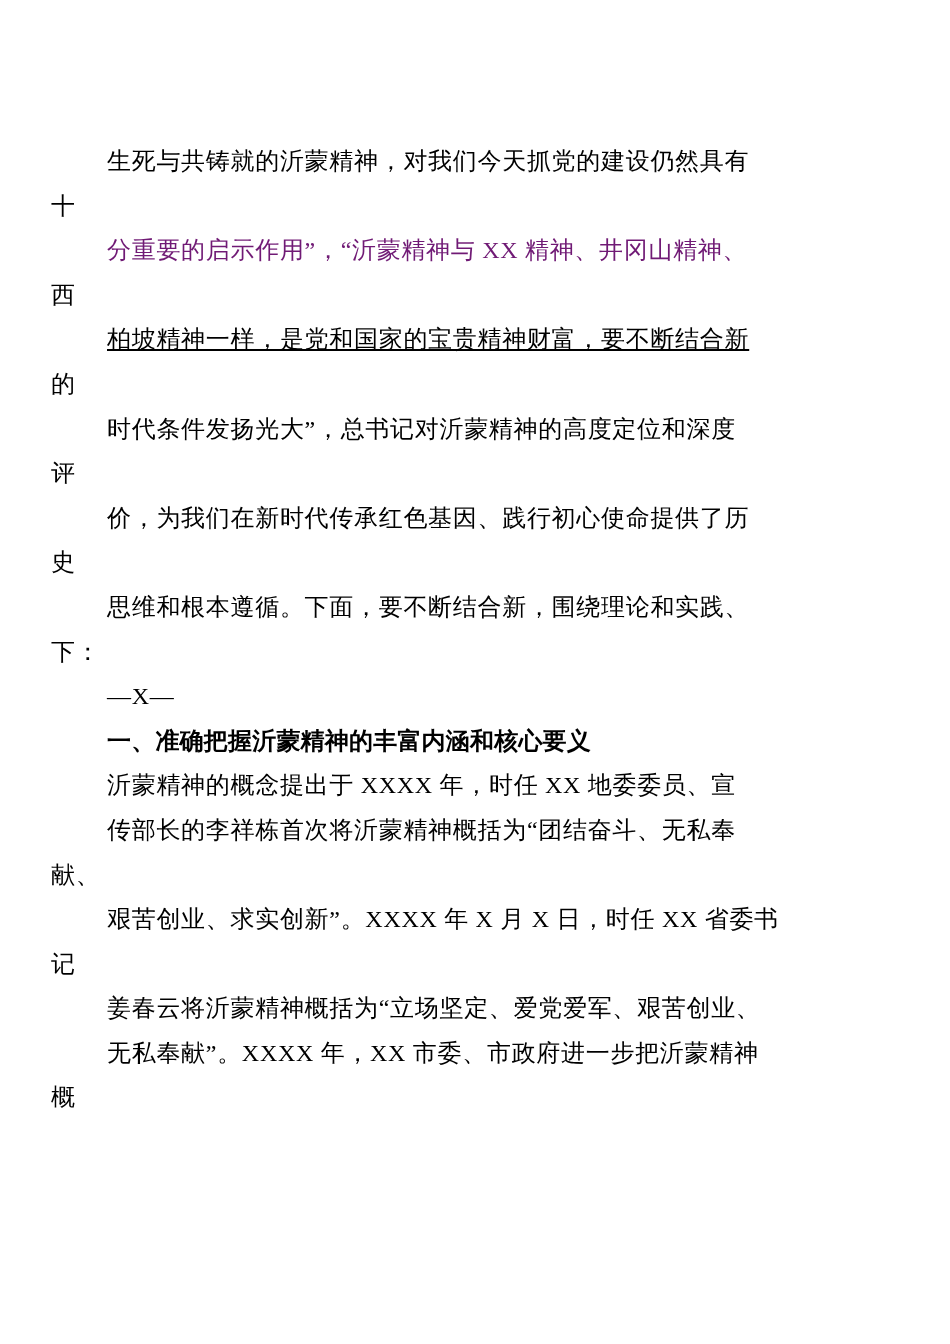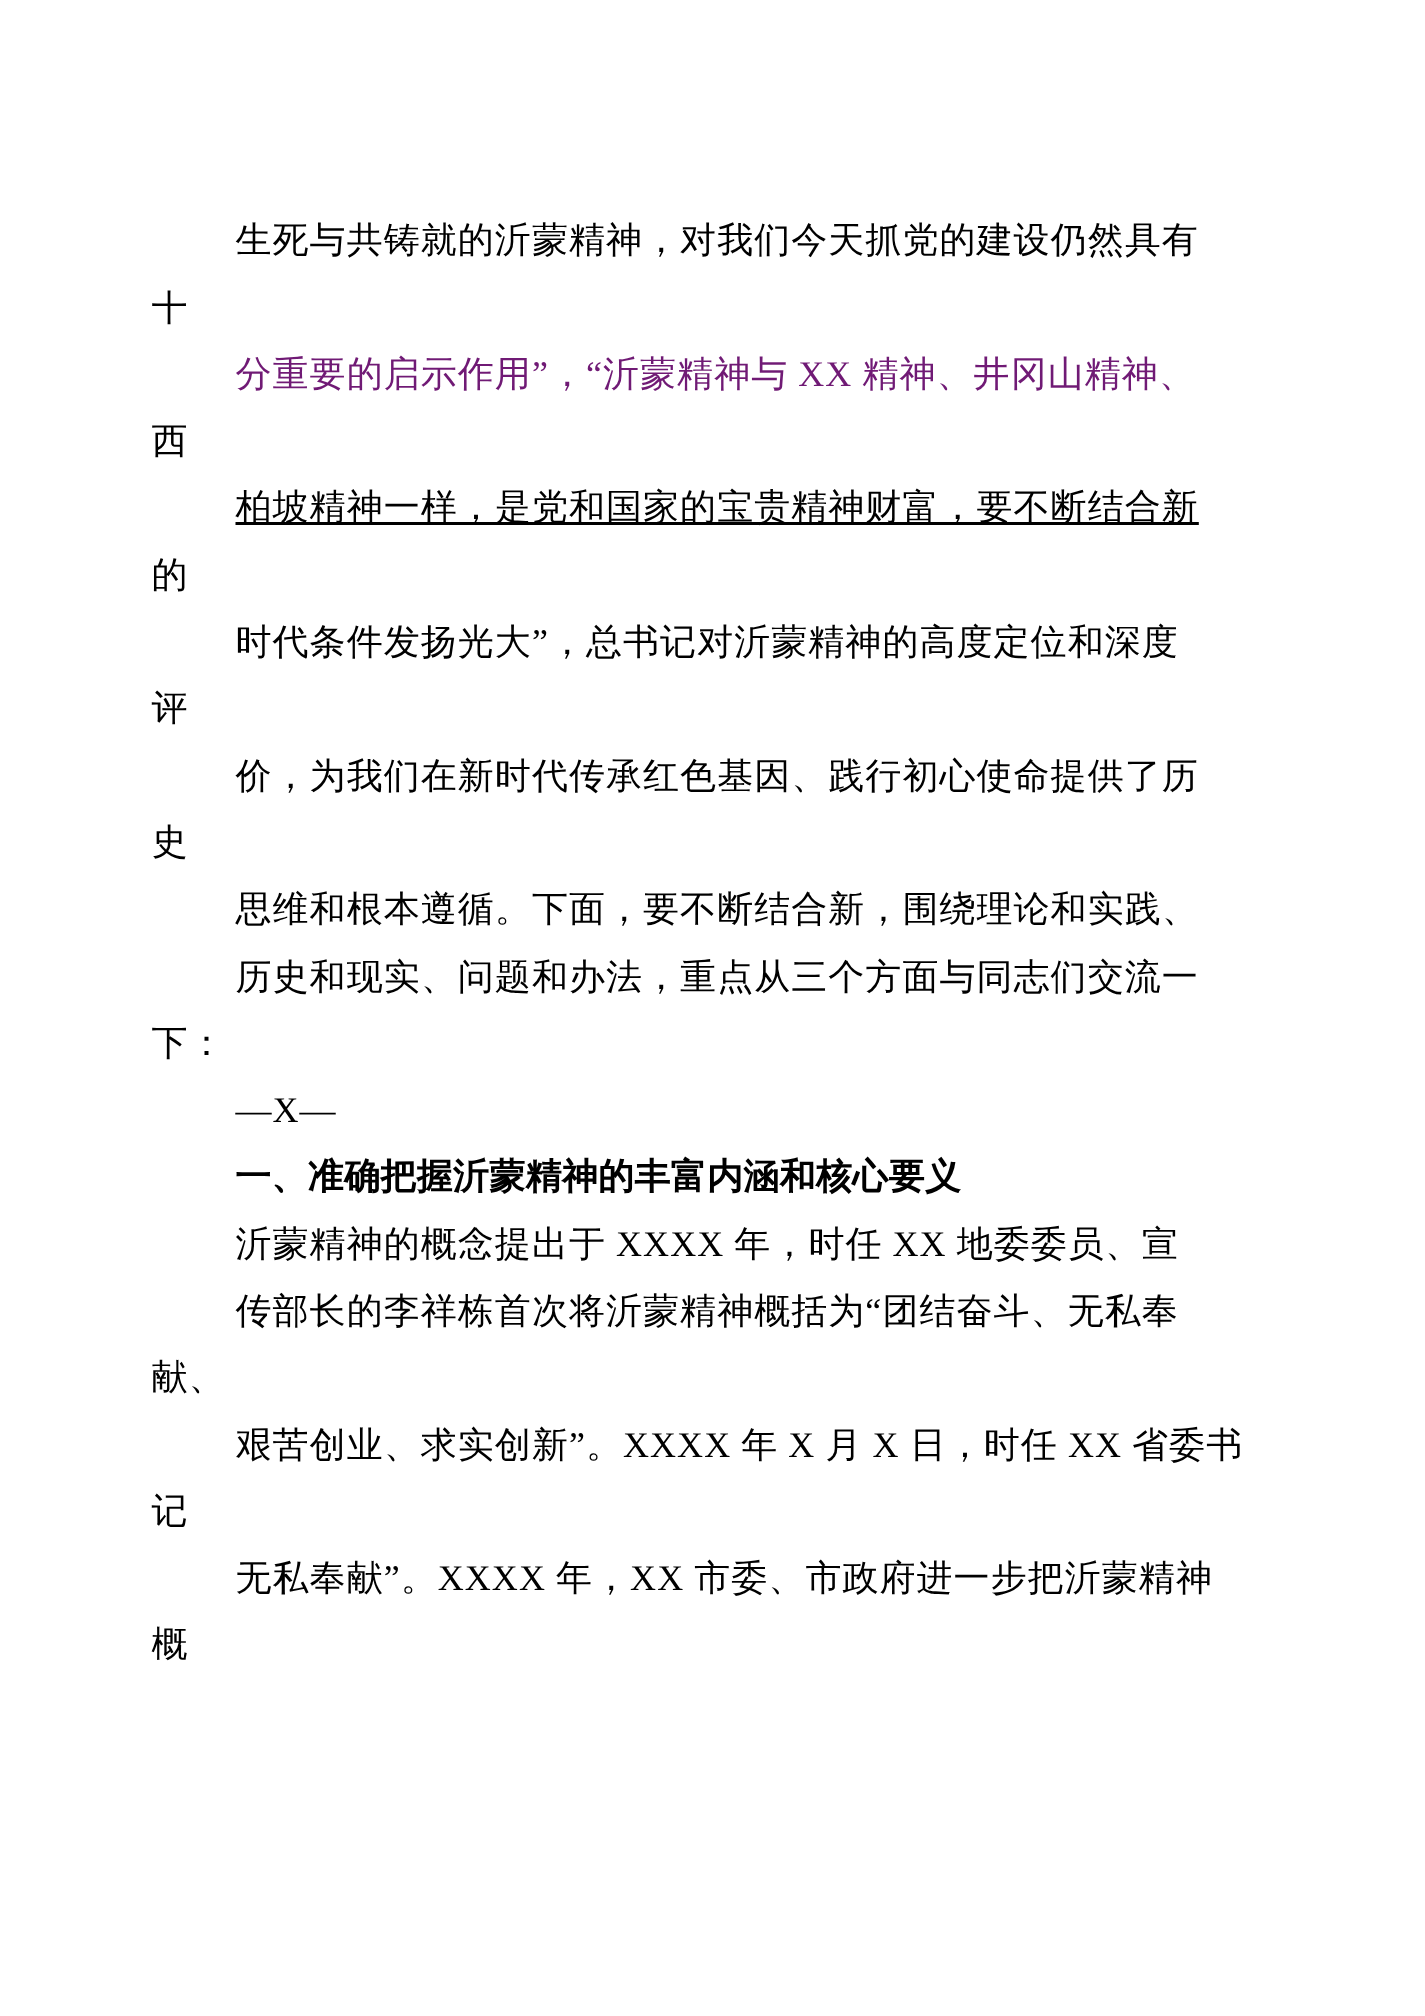--- a/index.html
+++ b/index.html
@@ -13,21 +13,21 @@
     overflow: hidden;
     font-family: "Liberation Serif", serif;
   }
   .page {
     position: relative;
     width: 950px;
     height: 1060px;
     background: #ffffff;
     box-sizing: border-box;
     padding-top: 139px;
-    padding-left: 101px;
+    padding-left: 51px;
     padding-right: 10px;
   }
   .text-block {
     width: 100%;
   }
   .line {
     white-space: pre;
     font-size: 24px;
     line-height: 44.6px;
     height: 44.6px;
@@ -53,25 +53,25 @@
       <div class="line" style="color: rgb(0, 0, 0);">十</div>
       <div class="line indent" style="color: #701a75;">分重要的启示作用”，“沂蒙精神与 XX 精神、井冈山精神、</div>
       <div class="line" style="color: rgb(0, 0, 0);">西</div>
       <div class="line indent" style="color: rgb(0, 0, 0); text-decoration: underline;">柏坡精神一样，是党和国家的宝贵精神财富，要不断结合新</div>
       <div class="line" style="color: rgb(0, 0, 0);">的</div>
       <div class="line indent" style="color: rgb(0, 0, 0);">时代条件发扬光大”，总书记对沂蒙精神的高度定位和深度</div>
       <div class="line" style="color: rgb(0, 0, 0);">评</div>
       <div class="line indent" style="color: rgb(0, 0, 0);">价，为我们在新时代传承红色基因、践行初心使命提供了历</div>
       <div class="line" style="color: rgb(0, 0, 0);">史</div>
       <div class="line indent" style="color: rgb(0, 0, 0);">思维和根本遵循。下面，要不断结合新，围绕理论和实践、</div>
-      <div class="line indent" style="color: rgb(0, 0, 0);">历史和现实、问题和办法，重点从三个方面与同志们交流一</div>
       <div class="line" style="color: rgb(0, 0, 0);">下：</div>
       <div class="line indent" style="color: rgb(0, 0, 0);">—X—</div>
       <div class="line indent heading" style="color: rgb(0, 0, 0);">一、准确把握沂蒙精神的丰富内涵和核心要义</div>
       <div class="line indent" style="color: rgb(0, 0, 0);">沂蒙精神的概念提出于 XXXX 年，时任 XX 地委委员、宣</div>
       <div class="line indent" style="color: rgb(0, 0, 0);">传部长的李祥栋首次将沂蒙精神概括为“团结奋斗、无私奉</div>
       <div class="line" style="color: rgb(0, 0, 0);">献、</div>
       <div class="line indent" style="color: rgb(0, 0, 0);">艰苦创业、求实创新”。XXXX 年 X 月 X 日，时任 XX 省委书</div>
       <div class="line" style="color: rgb(0, 0, 0);">记</div>
+      <div class="line indent" style="color: rgb(0, 0, 0);">姜春云将沂蒙精神概括为“立场坚定、爱党爱军、艰苦创业、</div>
       <div class="line indent" style="color: rgb(0, 0, 0);">无私奉献”。XXXX 年，XX 市委、市政府进一步把沂蒙精神</div>
       <div class="line" style="color: rgb(0, 0, 0);">概</div>
     </div>
 </div>
 
 </body></html>

